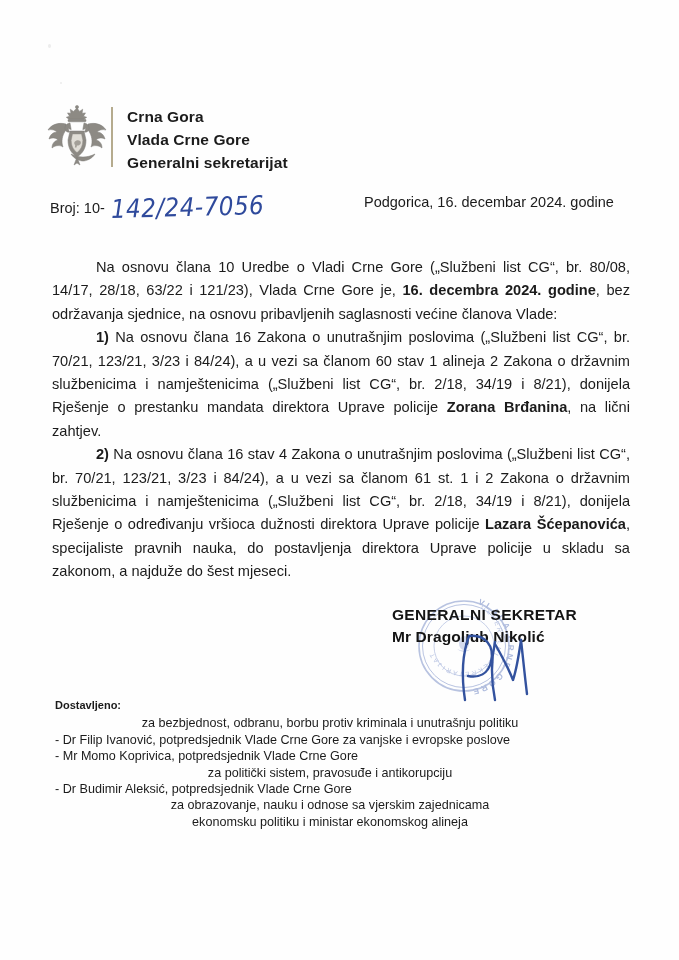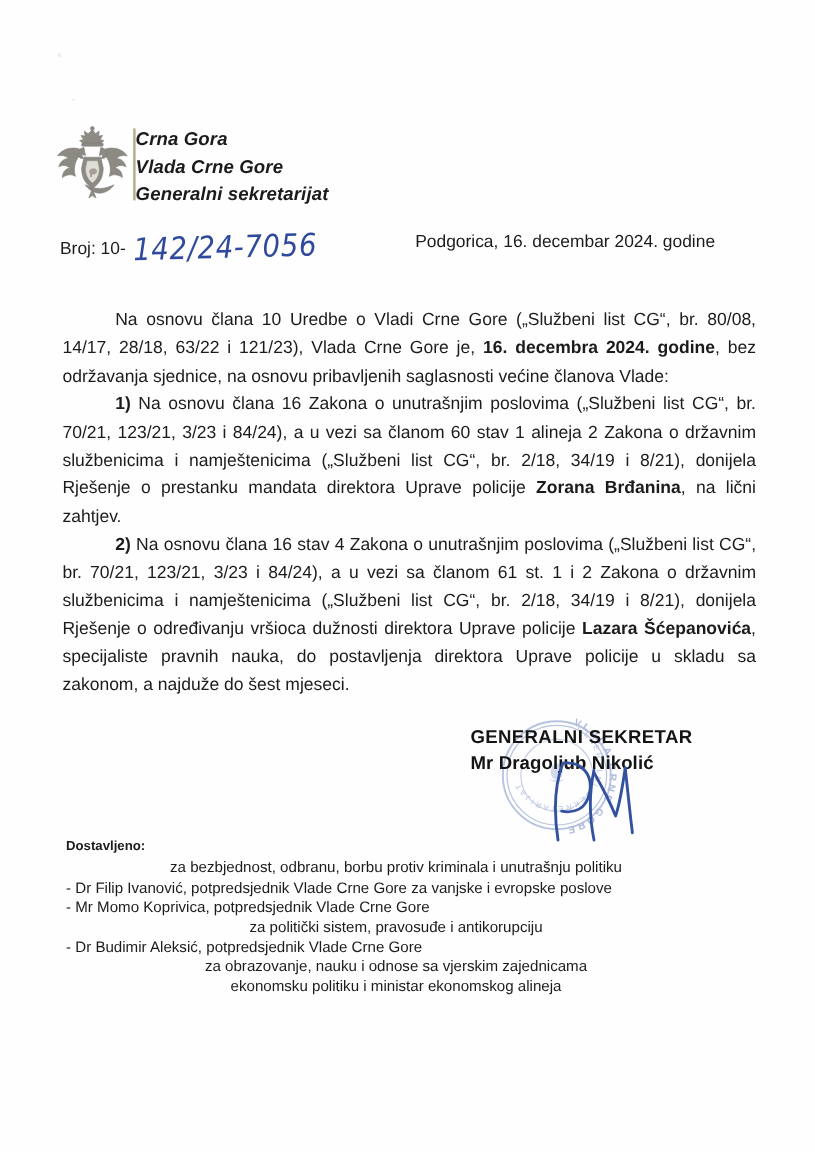--- a/index.html
+++ b/index.html
@@ -41,23 +41,23 @@
 
   .lh-divider {
     width: 2px;
     height: 60px;
     background: #b5ab8e;
     margin-left: 3px;
     margin-top: 3px;
     flex: 0 0 2px;
   }
   .lh-text {
+    margin-left: 14px;
     line-height: 23px;
     padding-top: 1px;
-    font-style: italic;
   }
   .lh-text div {
     font-size: 15.5px;
     font-weight: bold;
     letter-spacing: 0.1px;
     color: #1b1b1b;
     white-space: nowrap;
   }
 
   
@@ -77,21 +77,21 @@
     letter-spacing: 0.5px;
     margin-left: 6px;
     position: relative;
     top: 4px;
     display: inline-block;
     transform: rotate(-1.5deg) scaleY(1.12);
     transform-origin: left center;
   }
   .placedate {
     position: absolute;
-    left: 346px;
+    left: 364px;
     top: 194px;
     font-size: 14.5px;
     color: #1b1b1b;
     white-space: nowrap;
   }
 
   
   .body-text {
     position: absolute;
     left: 52px;

